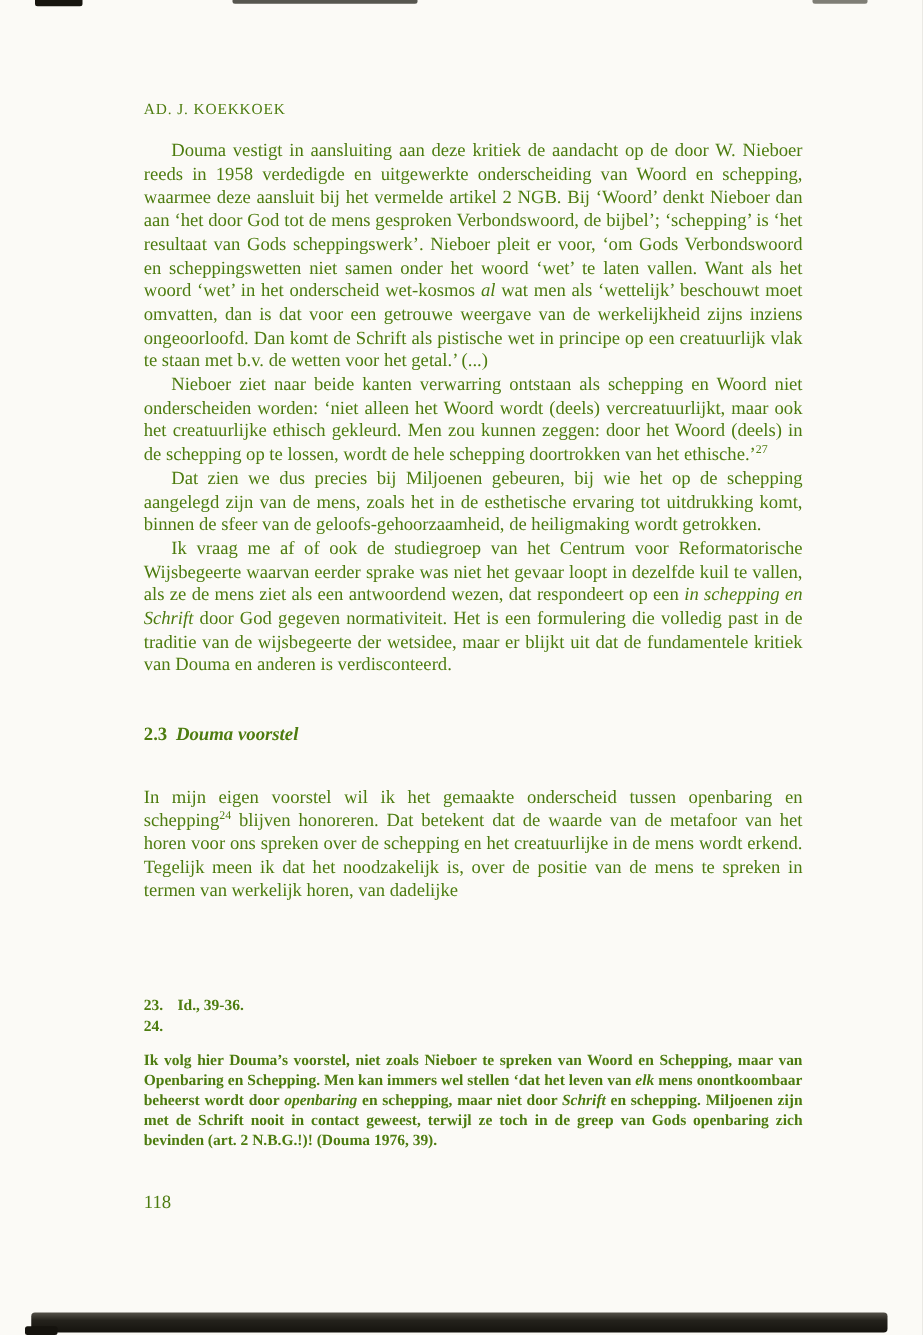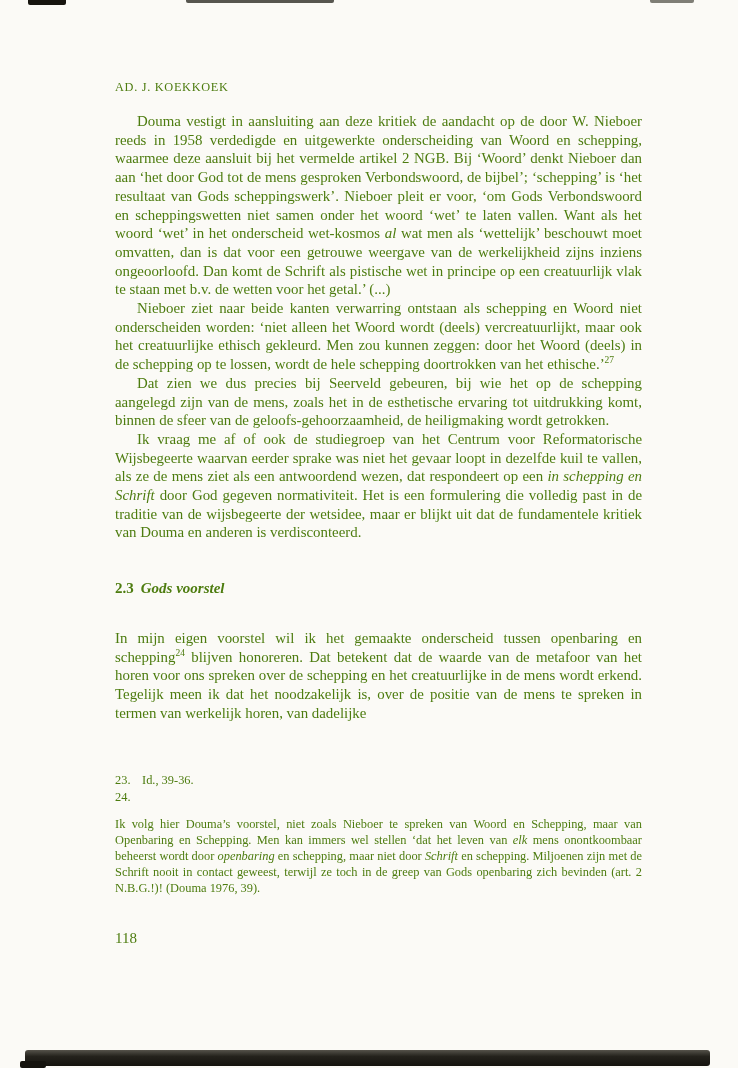--- a/index.html
+++ b/index.html
@@ -38,23 +38,24 @@
     line-height: 18.7px;
   }
   .section-heading .hnum { margin-right: 7px; }
   .section-heading .htitle { font-style: italic; }
   sup {
     font-size: 9.5px;
     line-height: 0;
     vertical-align: super;
   }
   .footnotes {
-    margin-top: 50px;
+    margin-top: 74px;
     font-size: 12.4px;
     line-height: 16px;
+    font-weight: bold;
   }
   .footnote { display: flex; }
   .footnote + .footnote { margin-top: 1px; flex-direction: column; }
   .fn-num { flex: 0 0 27px; }
   .fn-text { flex: 1; text-align: justify; }
   .page-number {
     margin-top: 34px;
     font-size: 15px;
   }
   
@@ -95,25 +96,25 @@
   <div class="content">
 
     <div class="running-header">AD. J. KOEKKOEK</div>
 
     <div class="body-text">
 
       <p class="indent"><span>Douma vestigt in aansluiting aan deze kritiek de aandacht op de door W. Nieboer reeds in 1958 verdedigde en uitgewerkte onderscheiding van Woord en schepping, waarmee deze aansluit bij het vermelde artikel 2 NGB. Bij ‘Woord’ denkt Nieboer dan aan ‘het door God tot de mens gesproken Verbondswoord, de bijbel’; ‘schepping’ is ‘het resultaat van Gods scheppingswerk’. Nieboer pleit er voor, ‘om Gods Verbondswoord en scheppingswetten niet samen onder het woord ‘wet’ te laten vallen. Want als het woord ‘wet’ in het onderscheid wet-kosmos </span><i>al</i><span> wat men als ‘wettelijk’ beschouwt moet omvatten, dan is dat voor een getrouwe weergave van de werkelijkheid zijns inziens ongeoorloofd. Dan komt de Schrift als pistische wet in principe op een creatuurlijk vlak te staan met b.v. de wetten voor het getal.’ (...)</span></p>
 
       <p class="indent"><span>Nieboer ziet naar beide kanten verwarring ontstaan als schepping en Woord niet onderscheiden worden: ‘niet alleen het Woord wordt (deels) vercreatuurlijkt, maar ook het creatuurlijke ethisch gekleurd. Men zou kunnen zeggen: door het Woord (deels) in de schepping op te lossen, wordt de hele schepping doortrokken van het ethische.’</span><sup>27</sup></p>
 
-      <p class="indent"><span>Dat zien we dus precies bij Seerveld gebeuren, bij wie het op de schepping aangelegd zijn van de mens, zoals het in de esthetische ervaring tot uitdrukking komt, binnen de sfeer van de geloofs-gehoorzaamheid, de heiligmaking wordt getrokken.</span></p>
+      <p class="indent"><span>Dat zien we dus precies bij Miljoenen gebeuren, bij wie het op de schepping aangelegd zijn van de mens, zoals het in de esthetische ervaring tot uitdrukking komt, binnen de sfeer van de geloofs-gehoorzaamheid, de heiligmaking wordt getrokken.</span></p>
 
       <p class="indent"><span>Ik vraag me af of ook de studiegroep van het Centrum voor Reformatorische Wijsbegeerte waarvan eerder sprake was niet het gevaar loopt in dezelfde kuil te vallen, als ze de mens ziet als een antwoordend wezen, dat respondeert op een </span><i>in schepping en Schrift</i><span> door God gegeven normativiteit. Het is een formulering die volledig past in de traditie van de wijsbegeerte der wetsidee, maar er blijkt uit dat de fundamentele kritiek van Douma en anderen is verdisconteerd.</span></p>
 
-      <h2 class="section-heading"><span class="hnum">2.3</span><span class="htitle">Gods voorstel</span></h2>
+      <h2 class="section-heading"><span class="hnum">2.3</span><span class="htitle">Douma voorstel</span></h2>
 
       <p><span>In mijn eigen voorstel wil ik het gemaakte onderscheid tussen openbaring en schepping</span><sup>24</sup><span> blijven honoreren. Dat betekent dat de waarde van de metafoor van het horen voor ons spreken over de schepping en het creatuurlijke in de mens wordt erkend. Tegelijk meen ik dat het noodzakelijk is, over de positie van de mens te spreken in termen van werkelijk horen, van dadelijke</span></p>
 
     </div>
 
     <div class="footnotes">
 
       <div class="footnote">
         <span class="fn-num">23.</span>
         <span class="fn-text">Id., 39-36.</span>

